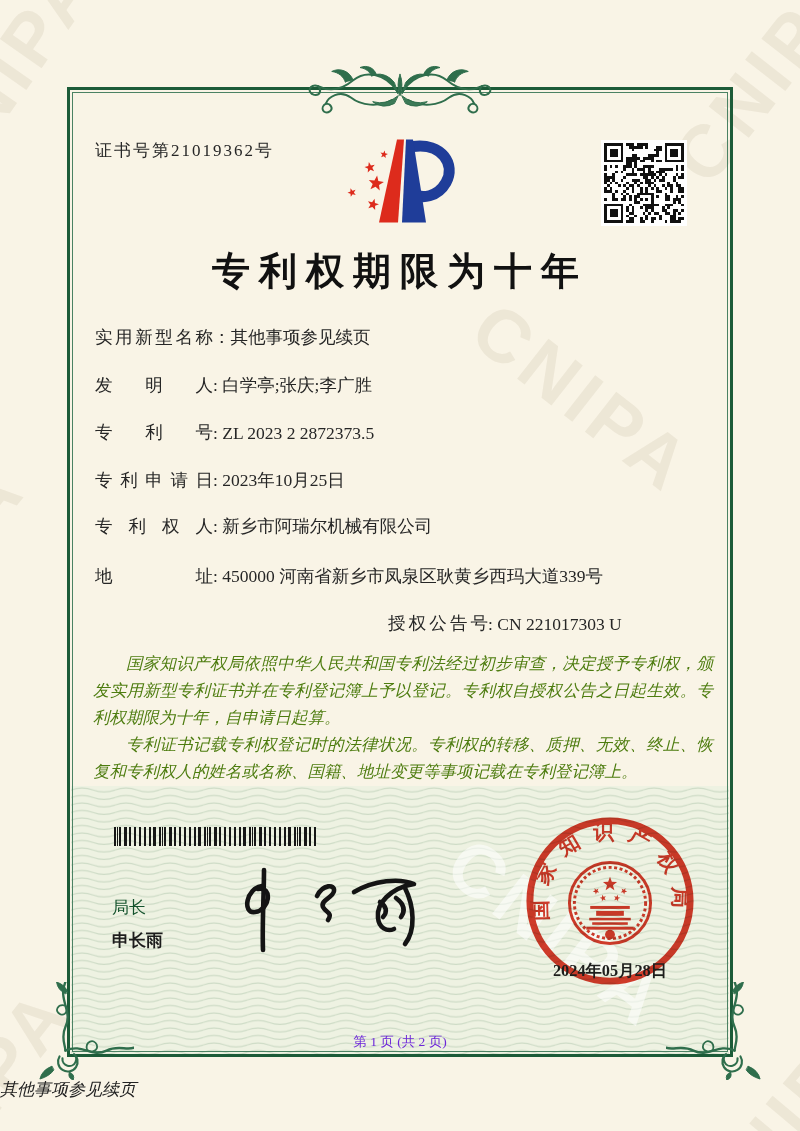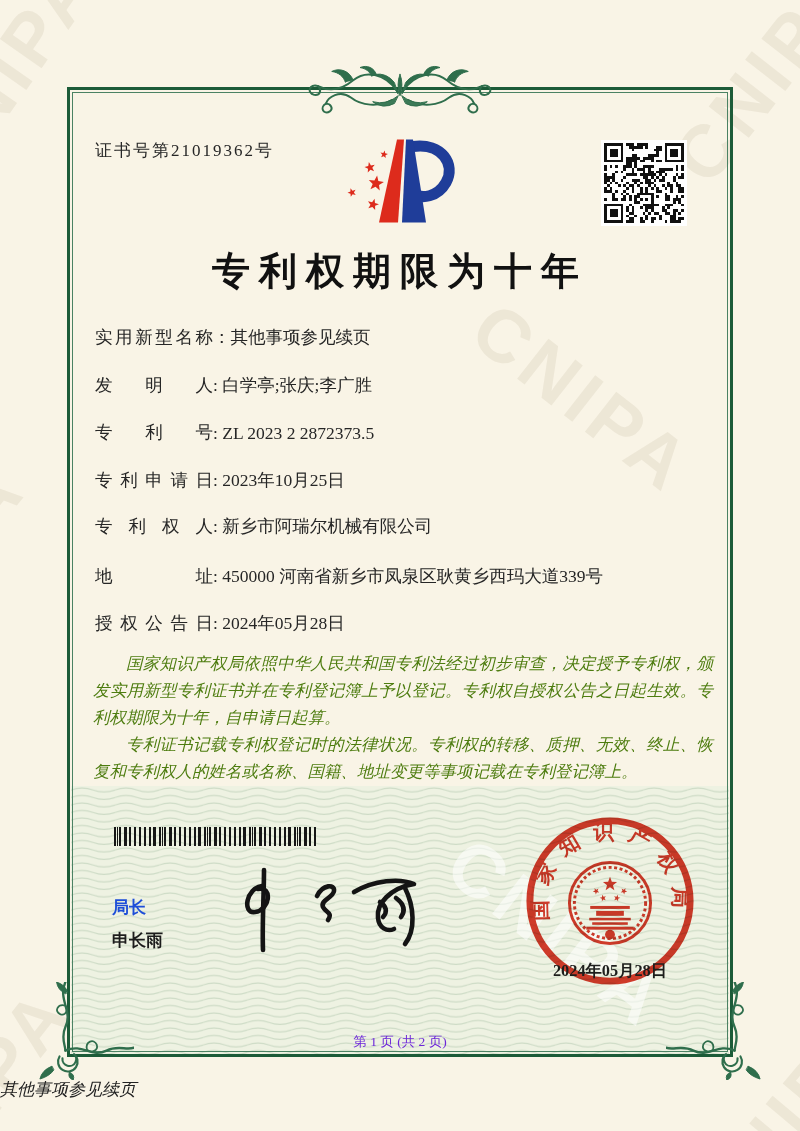--- a/index.html
+++ b/index.html
@@ -56,21 +56,21 @@
   .paras p { font-size:16.5px; line-height:27px; text-indent:2em; text-align:justify;
              font-style:italic; color:#4d7c0f; }
 
   
   .barcode { position:absolute; left:114px; top:827px; width:204px; height:19px; z-index:4;
              background-image:
                repeating-linear-gradient(90deg,#161616 0 2px,transparent 2px 5px),
                repeating-linear-gradient(90deg,transparent 0 3px,#161616 3px 4px,transparent 4px 9px);
              background-color:transparent; }
   .sig-title { position:absolute; left:112px; top:896px; font-family:"Liberation Sans",sans-serif;
-               font-weight:bold; font-size:17px; color:#1d4ed8; z-index:4; }
+               font-weight:normal; font-size:17px; color:#14532d; z-index:4; }
   .sig-name  { position:absolute; left:112px; top:929px; font-family:"Liberation Sans",sans-serif;
                font-weight:bold; font-size:17px; color:#1c1c1c; z-index:4;text-align:right; }
   .signature { position:absolute; left:222px; top:860px; width:215px; height:100px; z-index:4; }
 
   .seal { position:absolute; left:521px; top:812px; width:178px; height:178px; z-index:4;
           opacity:0.94; mix-blend-mode:multiply; }
 
   .page-info { position:absolute; left:0; top:1033px; width:100%; text-align:center;
                font-size:13.5px; color:#6d28d9; z-index:4; }
   .note { position:absolute; left:0; top:1078px; width:100%; text-align:left;
@@ -467,21 +467,21 @@
 <div class="field-row r3">
   <span class="field-label">专利申请日</span><span>: </span><span>2023年10月25日</span>
 </div>
 <div class="field-row r4">
   <span class="field-label">专利权人</span><span>: </span><span>新乡市阿瑞尔机械有限公司</span>
 </div>
 <div class="field-row r5">
   <span class="field-label">地址</span><span>: </span><span>450000 河南省新乡市凤泉区耿黄乡西玛大道339号</span>
 </div>
 <div class="field-row r6">
-  <span><span class="field-label">授权公告日</span><span>: </span><span>2024年05月28日</span></span>
+  <span class="pair2"><span class="field-label">授权公告号</span><span>: </span><span>CN 221017303 U</span></span>
 </div>
 
 <div class="paras">
   <p>国家知识产权局依照中华人民共和国专利法经过初步审查，决定授予专利权，颁发实用新型专利证书并在专利登记簿上予以登记。专利权自授权公告之日起生效。专利权期限为十年，自申请日起算。</p>
   <p>专利证书记载专利权登记时的法律状况。专利权的转移、质押、无效、终止、恢复和专利权人的姓名或名称、国籍、地址变更等事项记载在专利登记簿上。</p>
 </div>
 
 <div class="barcode"></div>
 
 <div class="sig-title">局长</div>

